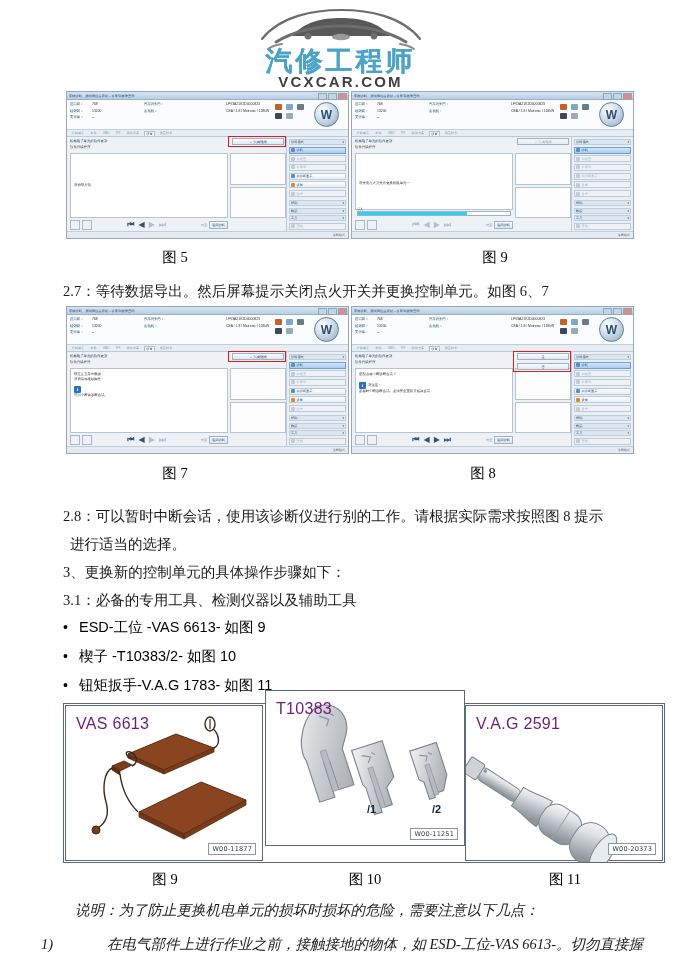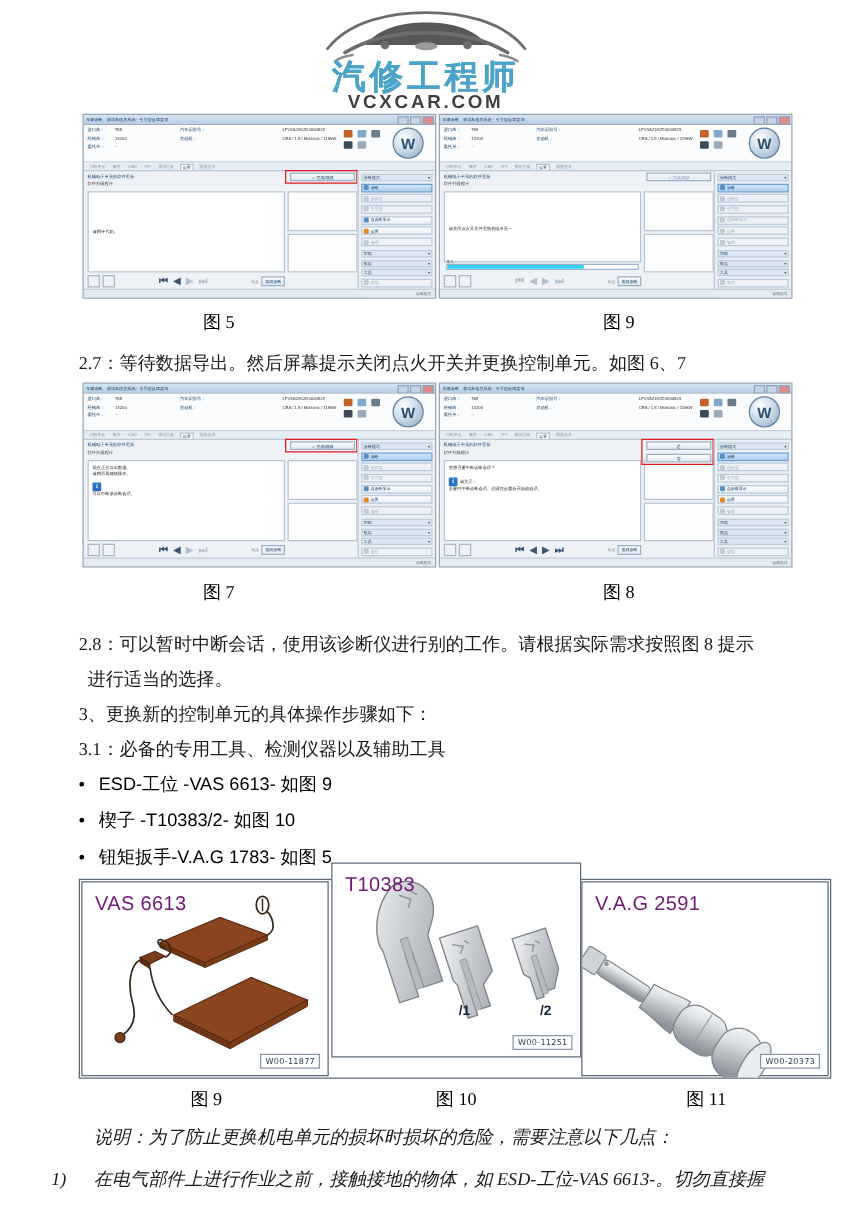--- a/index.html
+++ b/index.html
@@ -1034,38 +1034,38 @@
         <span>引导型功能</span>
       </div>
 
   </div>
   <div class="odis-status">
     <span class="st">诊断模式</span>
   </div>
 </div>
 
 <div class="fig-caption" style="left:120px; top:464px; width:110px;">图 7</div>
-<div class="fig-caption" style="left:440px; top:464px; width:110px;">图 8</div>
+<div class="fig-caption" style="left:428px; top:464px; width:110px;">图 8</div>
 
 <div class="para" style="left:63px; top:502px; width:605px;">2.8：可以暂时中断会话，使用该诊断仪进行别的工作。请根据实际需求按照图 8 提示</div>
 <div class="para" style="left:70px; top:530px; width:605px;">进行适当的选择。</div>
 <div class="para" style="left:63px; top:558px; width:605px;">3、更换新的控制单元的具体操作步骤如下：</div>
 <div class="para" style="left:63px; top:586px; width:605px;">3.1：必备的专用工具、检测仪器以及辅助工具</div>
 
 <div class="bullet-row sans" style="left:63px; top:617px;">
   <span class="bullet-dot">•</span>
   <span style="font-family:'Liberation Sans',sans-serif;">ESD-工位 -VAS 6613-   如图 9</span>
 </div>
 <div class="bullet-row sans" style="left:63px; top:646px;">
   <span class="bullet-dot">•</span>
   <span style="font-family:'Liberation Sans',sans-serif;">楔子 -T10383/2-   如图 10</span>
 </div>
 <div class="bullet-row sans" style="left:63px; top:675px;">
   <span class="bullet-dot">•</span>
-  <span style="font-family:'Liberation Sans',sans-serif;">钮矩扳手-V.A.G 1783-   如图 5</span>
+  <span style="font-family:'Liberation Sans',sans-serif;">钮矩扳手-V.A.G 1783-   如图 11</span>
 </div>
 
 <div class="outer-frame" style="left:63px; top:703px; width:602px; height:160px;"></div>
 
 <div class="tool-fig" style="left:65px; top:705px; width:198px; height:156px;">
   <div class="tool-title">VAS 6613</div>
   <svg width="198" height="156" viewBox="0 0 198 156">
 
     <path d="M62 48 L110 28 L148 42 L98 64 Z" fill="#8a4520" stroke="#5b2c12" stroke-width="1"></path>
     <path d="M62 48 L62 52 L98 68 L98 64 Z" fill="#6f3516" stroke="#5b2c12" stroke-width="0.8"></path>
@@ -1152,13 +1152,13 @@
   </svg>
   <div class="tool-code">W00-20373</div>
 </div>
 
 <div class="fig-caption" style="left:110px; top:870px; width:110px;">图 9</div>
 <div class="fig-caption" style="left:310px; top:870px; width:110px;">图 10</div>
 <div class="fig-caption" style="left:510px; top:870px; width:110px;">图 11</div>
 
 <div class="para italic" style="left:75px; top:896px; width:595px;">说明：为了防止更换机电单元的损坏时损坏的危险，需要注意以下几点：</div>
 <div class="para italic" style="left:41px; top:930px; width:20px;">1)</div>
-<div class="para italic" style="left:75px; top:930px; width:600px;">在电气部件上进行作业之前，接触接地的物体，如 ESD-工位-VAS 6613-。切勿直接握</div>
+<div class="para italic" style="left:75px; top:930px; width:600px;text-align:center;">在电气部件上进行作业之前，接触接地的物体，如 ESD-工位-VAS 6613-。切勿直接握</div>
 
 </body></html>

